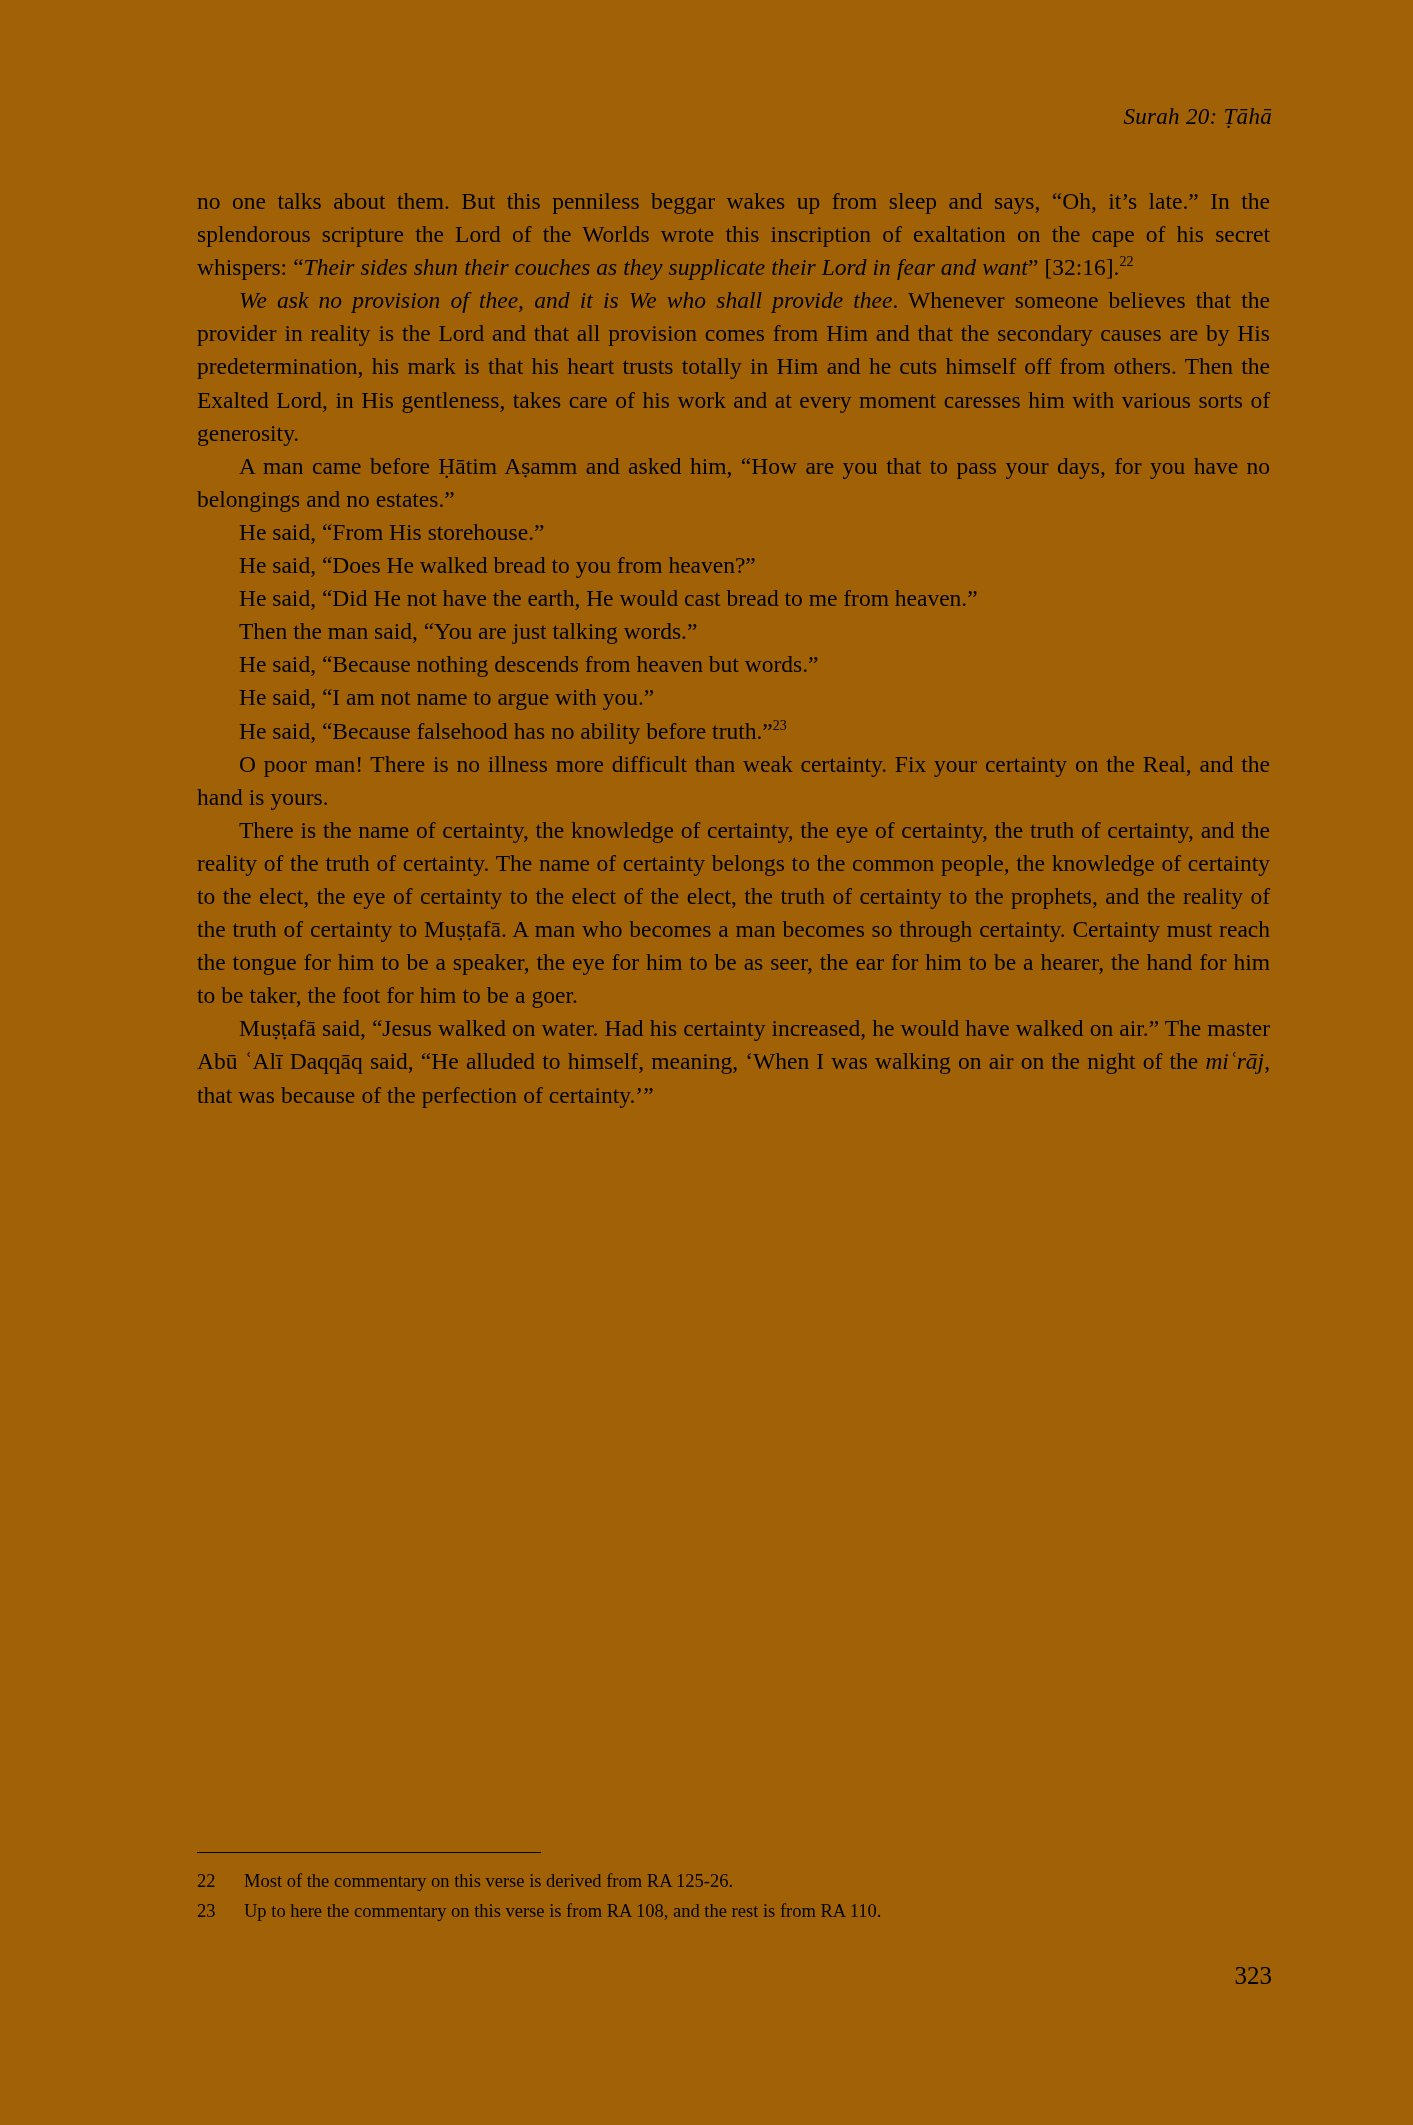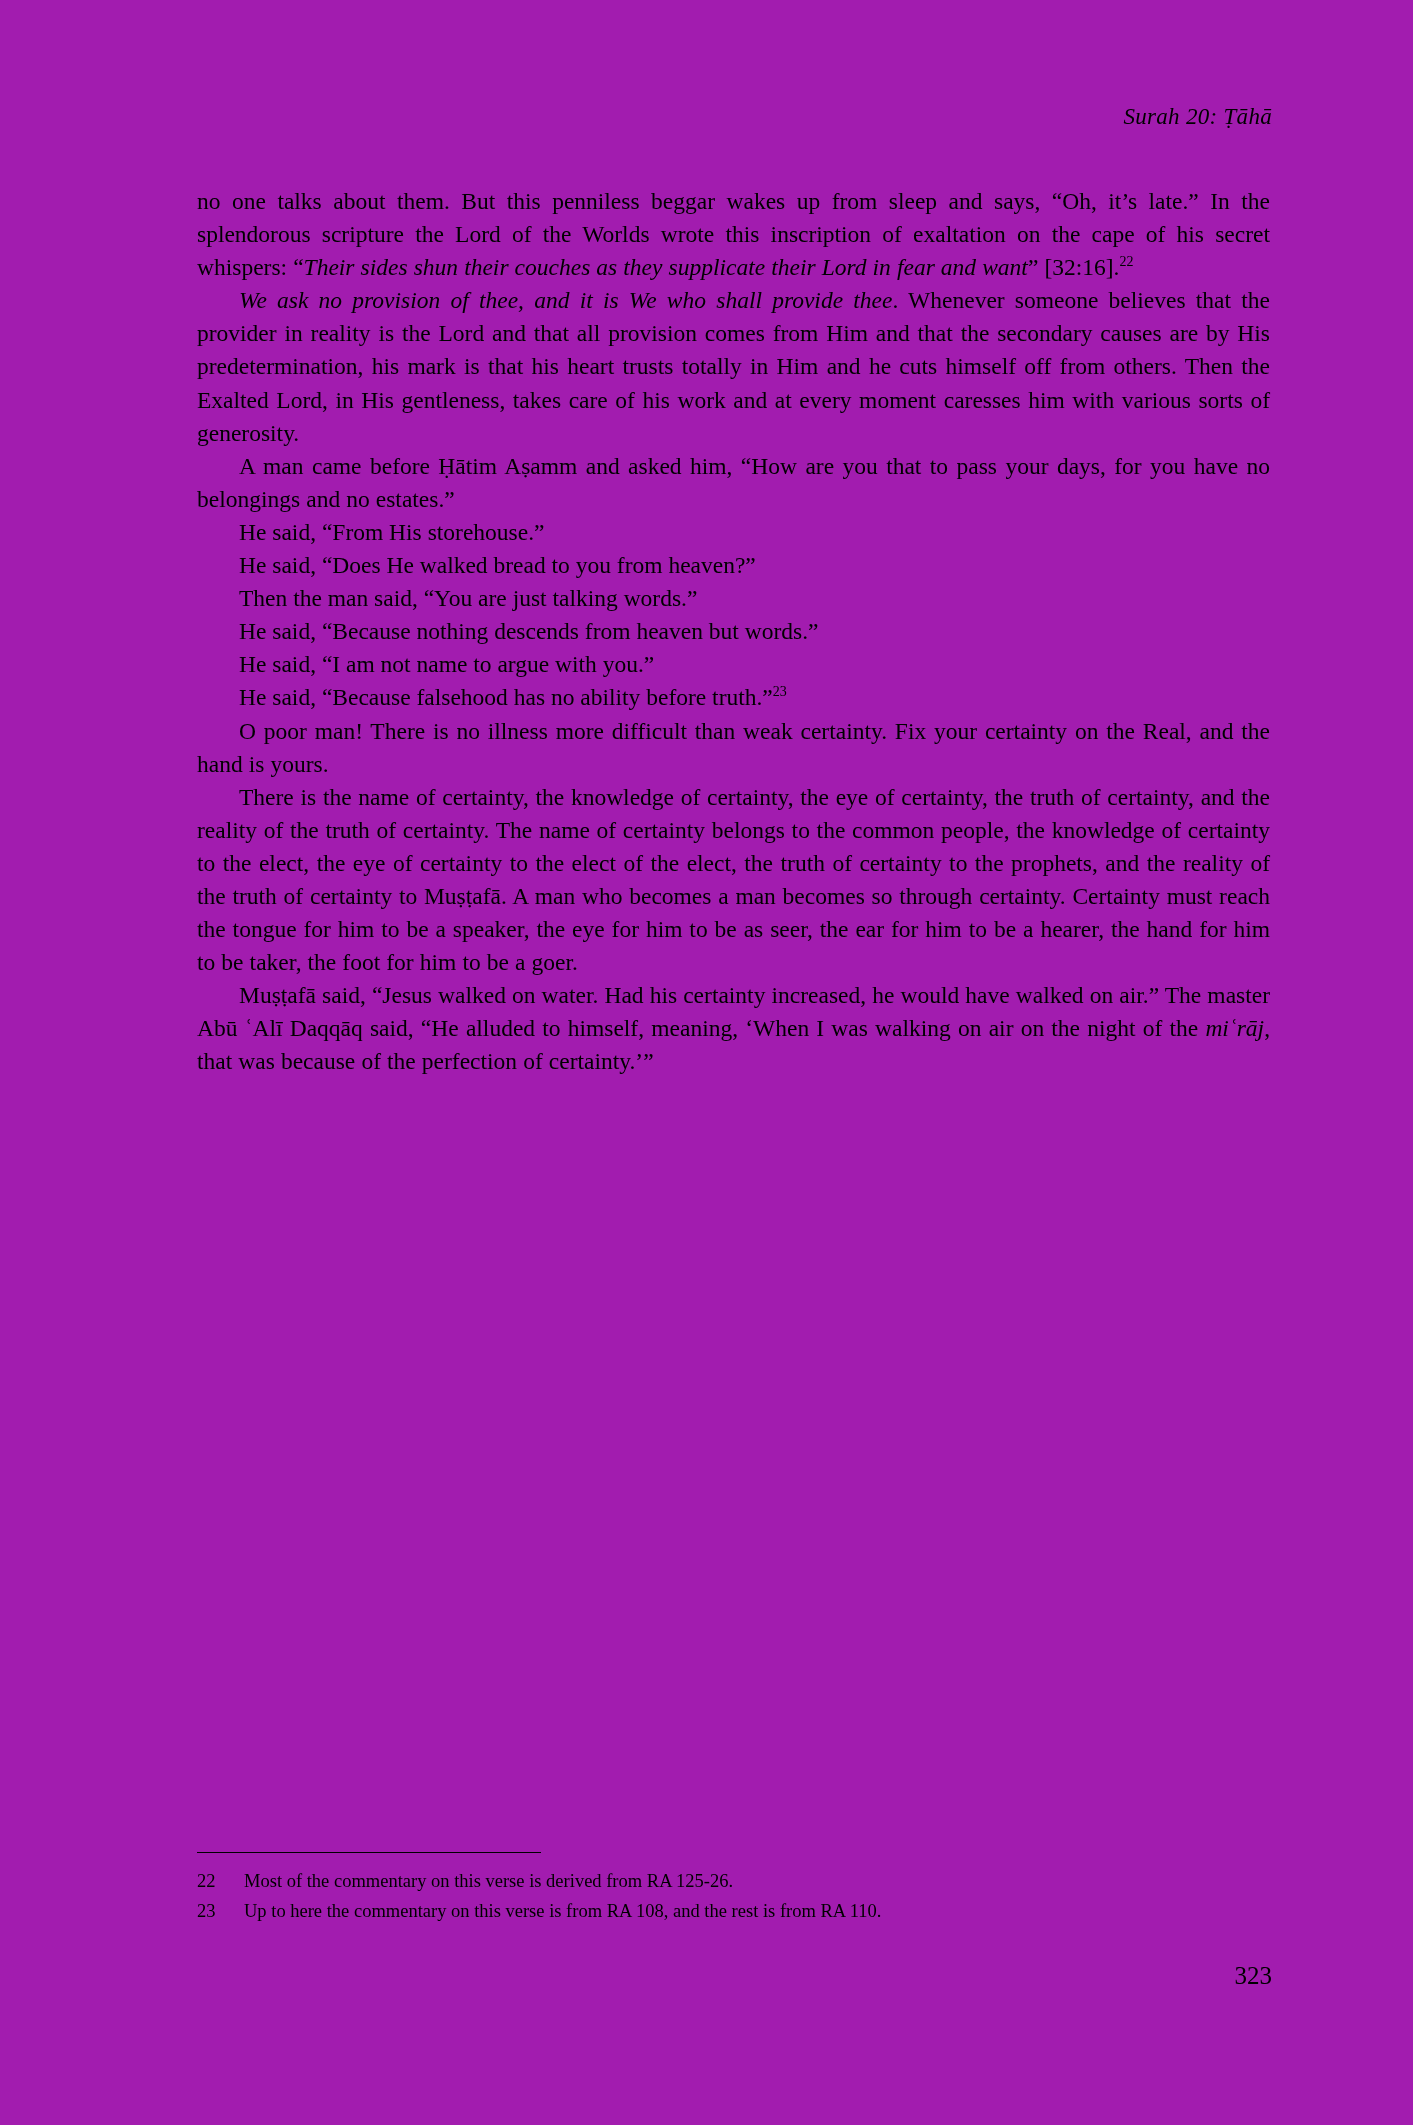--- a/index.html
+++ b/index.html
@@ -4,21 +4,21 @@
 <style>
   html, body {
     margin: 0;
     padding: 0;
     background: #ffffff;
   }
   .page {
     position: relative;
     width: 1413px;
     height: 2125px;
-    background: #a21caf;
+    background: #a16207;
     font-family: "Liberation Serif", "DejaVu Serif", serif;
     color: #000000;
     box-sizing: border-box;
     overflow: hidden;
   }
   .running-head {
     position: absolute;
     top: 104px;
     right: 141px;
     font-style: italic;
@@ -98,20 +98,21 @@
 
   <div class="text-column">
     <div id="group-top">
         <p class="para"><span>no one talks about them.  But this penniless beggar wakes up from sleep and says, “Oh, it’s late.” In the splendorous scripture the Lord of the Worlds wrote this inscription of exaltation on the cape of his secret whispers:  “</span><span class="it">Their sides shun their couches as they supplicate their Lord in fear and want</span><span>” [32:16].</span><sup class="fn">22</sup></p>
         <p class="para indent"><span class="it">We ask no provision of thee, and it is We who shall provide thee</span><span>.  Whenever someone believes that the provider in reality is the Lord and that all provision comes from Him and that the secondary causes are by His predetermination, his mark is that his heart trusts totally in Him and he cuts himself off from others.  Then the Exalted Lord, in His gentleness, takes care of his work and at every moment caresses him with various sorts of generosity.</span></p>
         <p class="para indent"><span>A man came before Ḥātim Aṣamm and asked him, “How are you that to pass your days, for you have no belongings and no estates.”</span></p>
       </div>
     <div id="group-dialogue">
         <p class="dialogue"><span>He said, “From His storehouse.”</span></p>
         <p class="dialogue"><span>He said, “Does He walked bread to you from heaven?”</span></p>
+        <p class="dialogue"><span>He said, “Did He not have the earth, He would cast bread to me from heaven.”</span></p>
         <p class="dialogue"><span>Then the man said, “You are just talking words.”</span></p>
         <p class="dialogue"><span>He said, “Because nothing descends from heaven but words.”</span></p>
         <p class="dialogue"><span>He said, “I am not name to argue with you.”</span></p>
         <p class="dialogue"><span>He said, “Because falsehood has no ability before truth.”</span><sup class="fn">23</sup></p>
       </div>
     <div id="group-bottom">
         <p class="para indent"><span>O poor man!  There is no illness more difficult than weak certainty.  Fix your certainty on the Real, and the hand is yours.</span></p>
         <p class="para indent"><span>There is the name of certainty, the knowledge of certainty, the eye of certainty, the truth of certainty, and the reality of the truth of certainty.  The name of certainty belongs to the common people, the knowledge of certainty to the elect, the eye of certainty to the elect of the elect, the truth of certainty to the prophets, and the reality of the truth of certainty to Muṣṭafā.  A man who becomes a man becomes so through certainty.  Certainty must reach the tongue for him to be a speaker, the eye for him to be as seer, the ear for him to be a hearer, the hand for him to be taker, the foot for him to be a goer.</span></p>
         <p class="para indent"><span>Muṣṭafā said, “Jesus walked on water.  Had his certainty increased, he would have walked on air.”  The master Abū ʿAlī Daqqāq said, “He alluded to himself, meaning, ‘When I was walking on air on the night of the </span><span class="it">miʿrāj</span><span>, that was because of the perfection of certainty.’”</span></p>
       </div>

